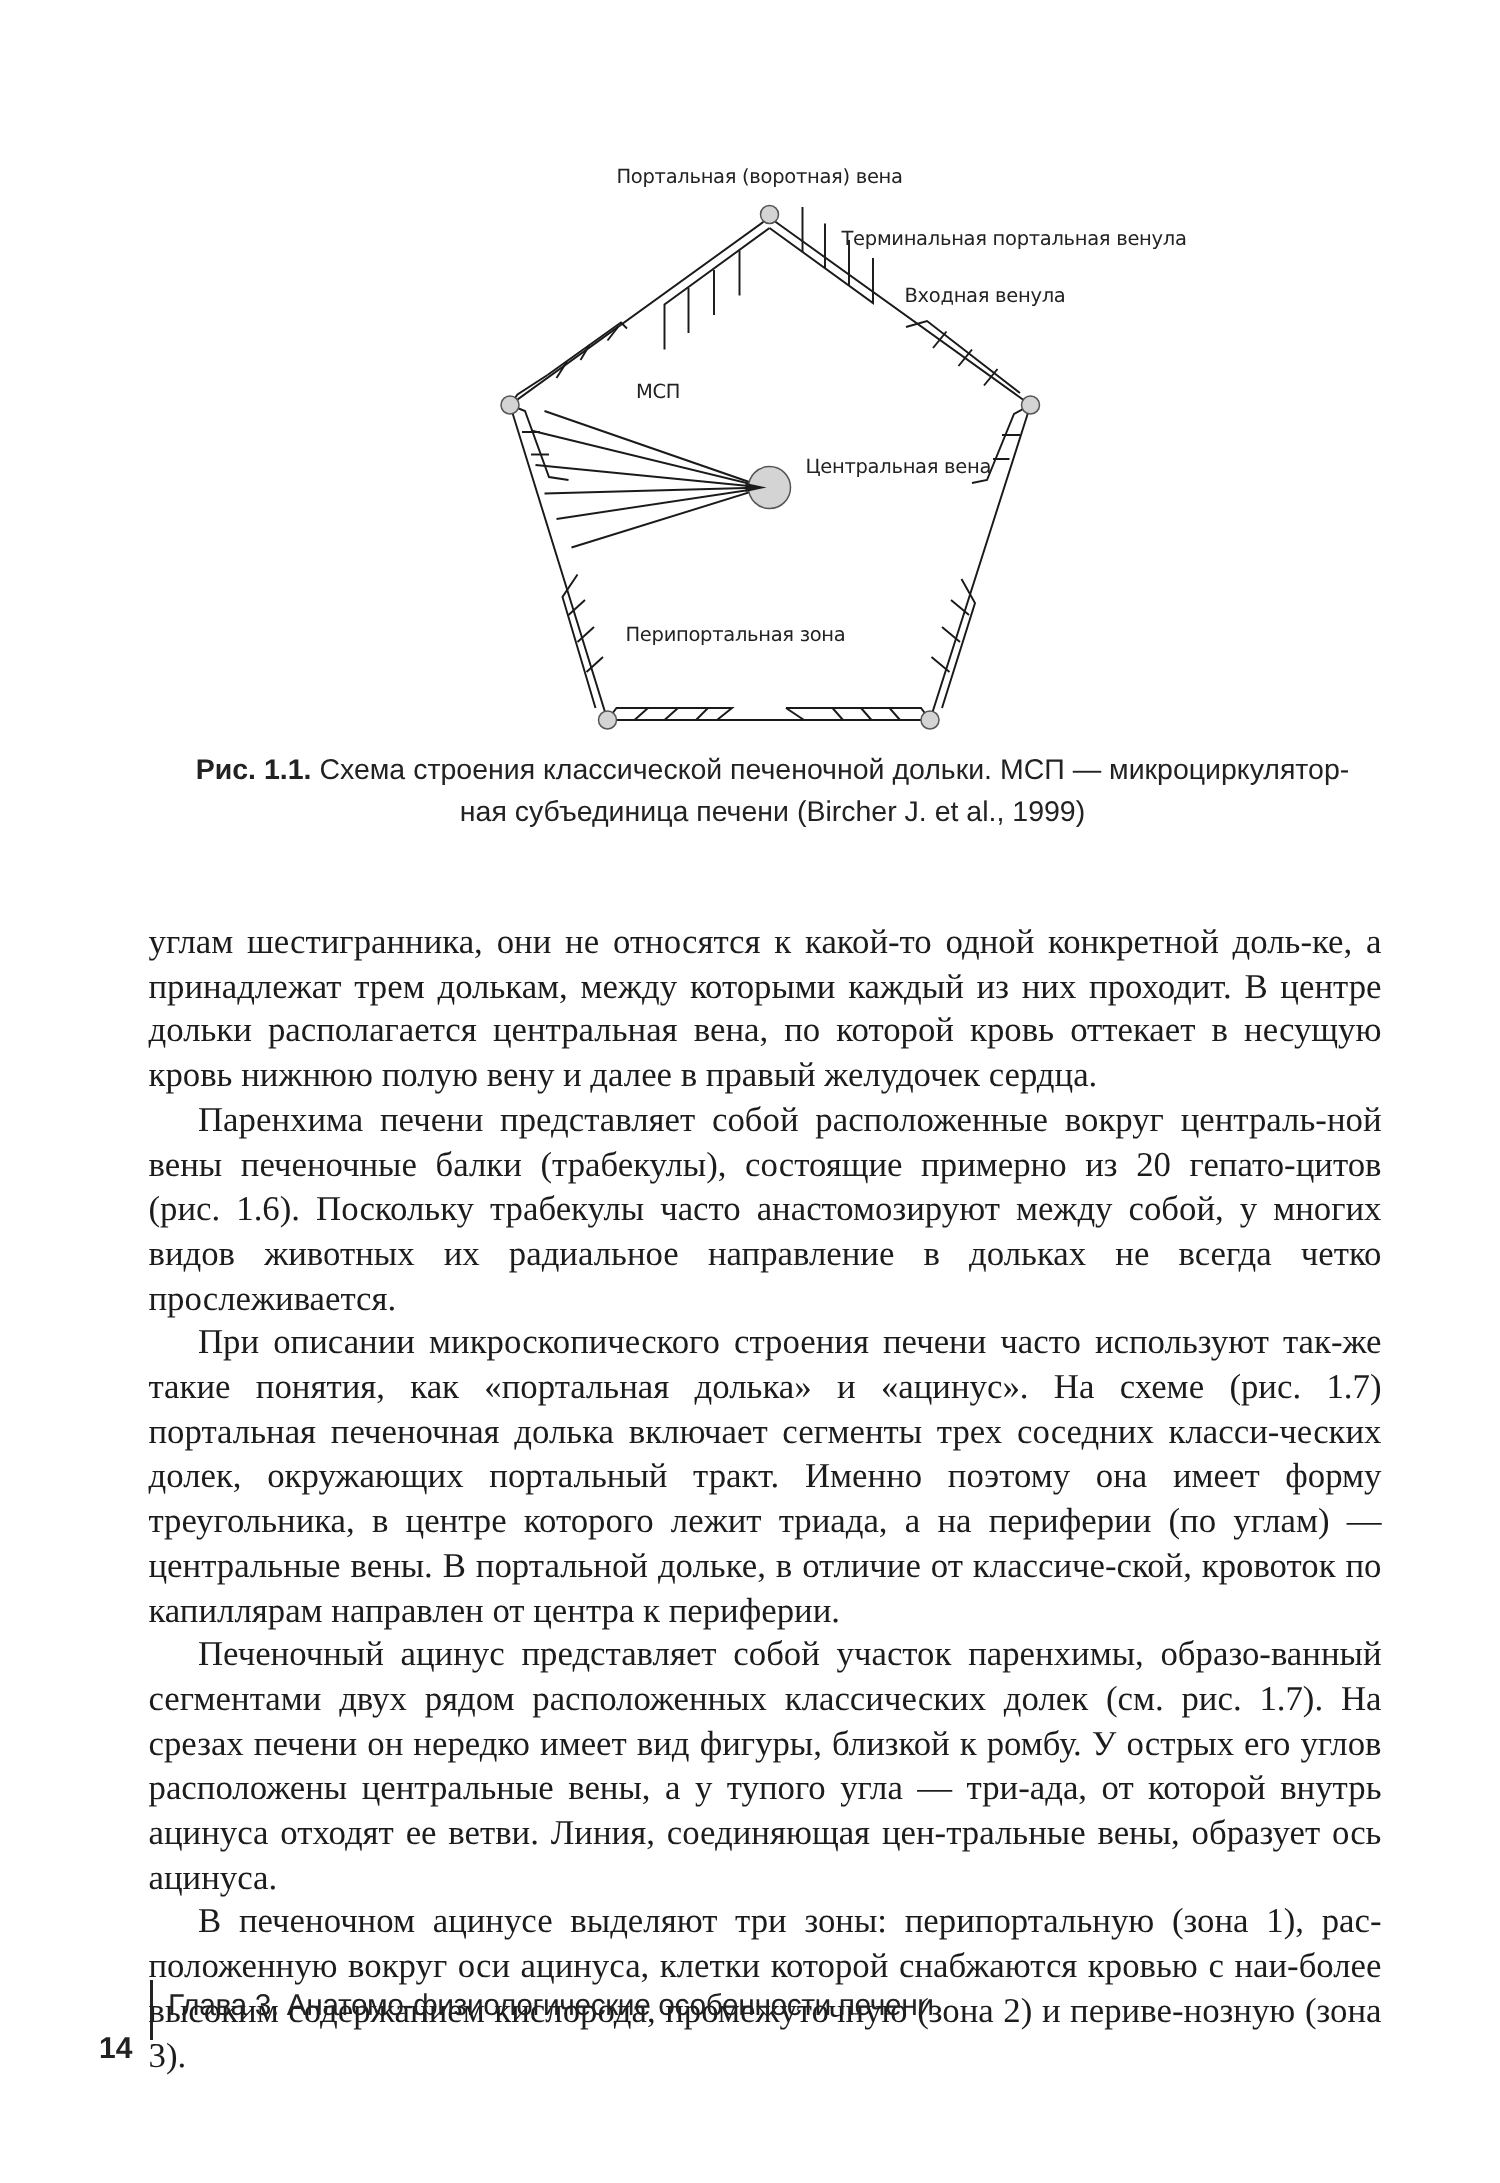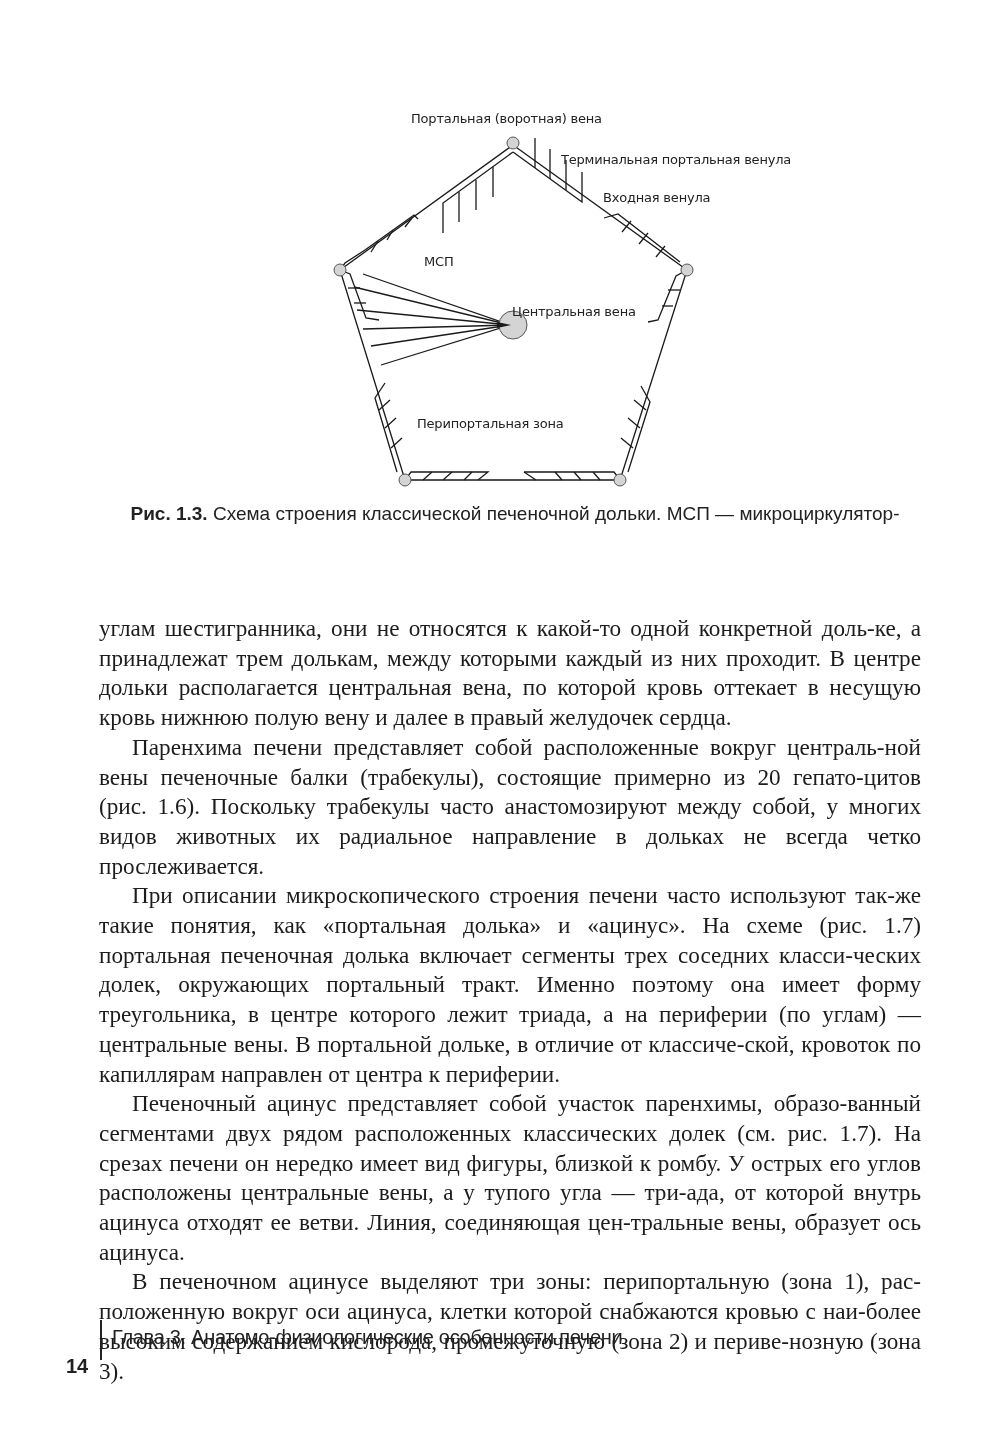--- a/index.html
+++ b/index.html
@@ -87,26 +87,27 @@
       <circle cx="405" cy="480" r="6"></circle>
       <circle cx="620" cy="480" r="6"></circle>
       <circle cx="513" cy="325" r="14"></circle>
     </g>
     <polygon points="497,322 511,325 497,328" fill="#1a1a1a"></polygon>
   </svg>
   <div class="fig-label" style="left:411px; top:111px;">Портальная (воротная) вена</div>
   <div class="fig-label" style="left:561px; top:152px;">Терминальная портальная венула</div>
   <div class="fig-label" style="left:603px; top:190px;">Входная венула</div>
   <div class="fig-label" style="left:396px; top:254px;margin-left:28px;">МСП</div>
-  <div class="fig-label" style="left:512px; top:304px;">Центральная вена</div>
+  <div class="fig-label" style="left:537px; top:304px;">Центральная вена</div>
   <div class="fig-label" style="left:417px; top:416px;">Перипортальная зона</div>
 </div>
 
 <div class="caption">
-  <div><b>Рис. 1.3.</b><span> Схема строения классической печеночной дольки. МСП — микроциркулятор-</span></div>
+  <div><b>Рис. 1.1.</b><span> Схема строения классической печеночной дольки. МСП — микроциркулятор-</span></div>
+  <div>ная субъединица печени (Bircher J. et al., 1999)</div>
 </div>
 
 <div class="body-text">
   <p class="cont">углам шестигранника, они не относятся к какой-то одной конкретной доль-ке, а принадлежат трем долькам, между которыми каждый из них проходит. В центре дольки располагается центральная вена, по которой кровь оттекает в несущую кровь нижнюю полую вену и далее в правый желудочек сердца.</p>
   <p>Паренхима печени представляет собой расположенные вокруг централь-ной вены печеночные балки (трабекулы), состоящие примерно из 20 гепато-цитов (рис. 1.6). Поскольку трабекулы часто анастомозируют между собой, у многих видов животных их радиальное направление в дольках не всегда четко прослеживается.</p>
   <p>При описании микроскопического строения печени часто используют так-же такие понятия, как «портальная долька» и «ацинус». На схеме (рис. 1.7) портальная печеночная долька включает сегменты трех соседних класси-ческих долек, окружающих портальный тракт. Именно поэтому она имеет форму треугольника, в центре которого лежит триада, а на периферии (по углам) — центральные вены. В портальной дольке, в отличие от классиче-ской, кровоток по капиллярам направлен от центра к периферии.</p>
   <p>Печеночный ацинус представляет собой участок паренхимы, образо-ванный сегментами двух рядом расположенных классических долек (см. рис. 1.7). На срезах печени он нередко имеет вид фигуры, близкой к ромбу. У острых его углов расположены центральные вены, а у тупого угла — три-ада, от которой внутрь ацинуса отходят ее ветви. Линия, соединяющая цен-тральные вены, образует ось ацинуса.</p>
   <p>В печеночном ацинусе выделяют три зоны: перипортальную (зона 1), рас-положенную вокруг оси ацинуса, клетки которой снабжаются кровью с наи-более высоким содержанием кислорода, промежуточную (зона 2) и перивe-нозную (зона 3).</p>
 </div>
 

